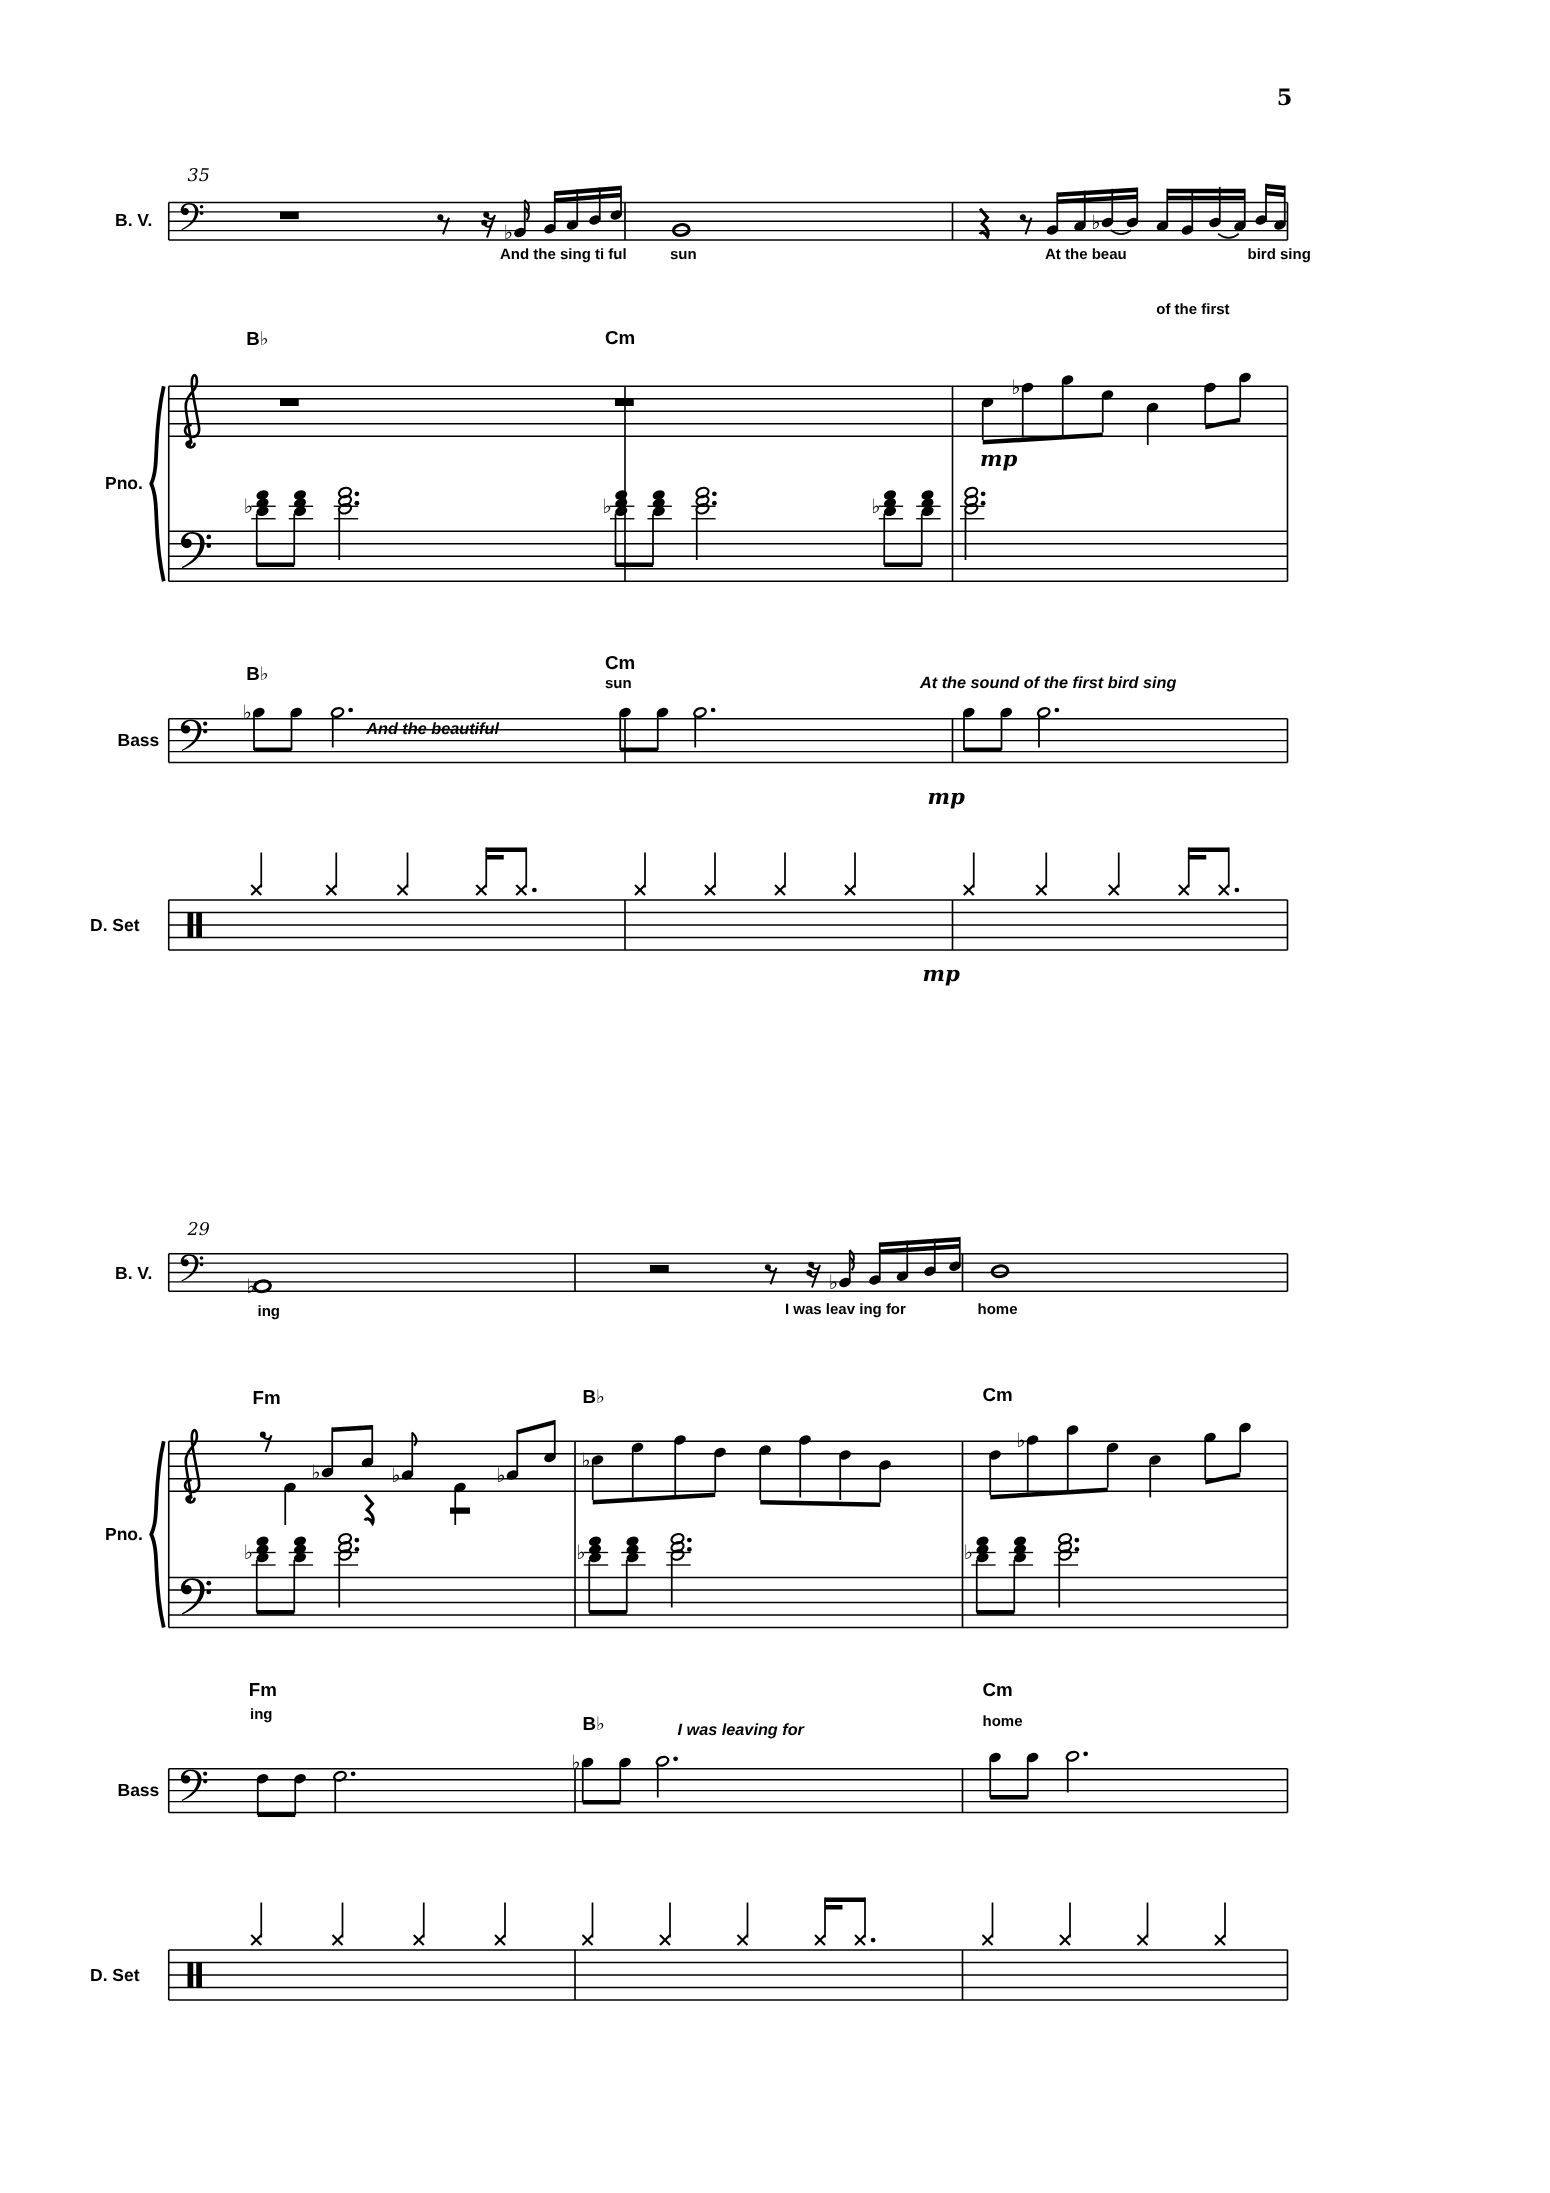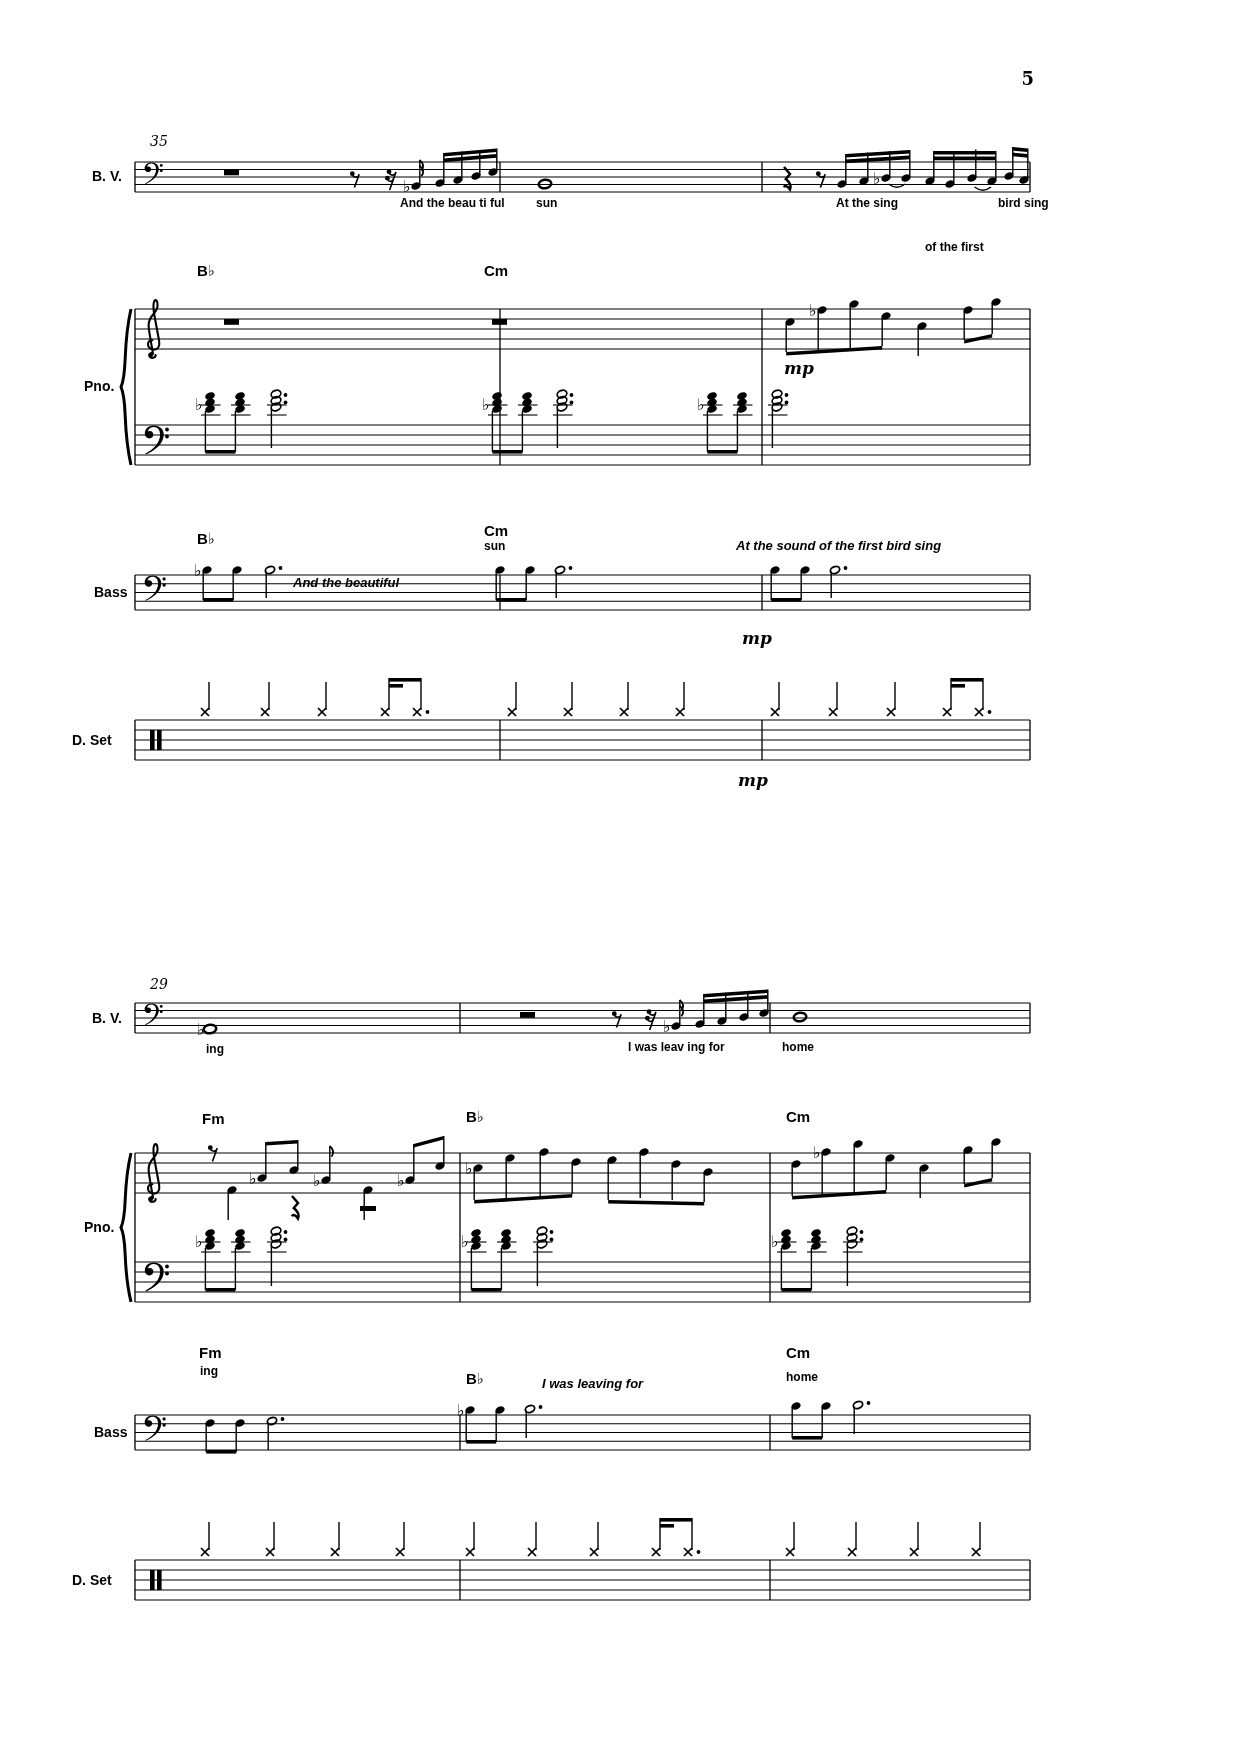--- a/index.html
+++ b/index.html
@@ -623,23 +623,23 @@
       </g>
     </svg>
   <div id="text-layer">
       <span class="t t-label" style="left: 92px; top: 168px;">B. V.</span>
       <span class="t t-label" style="left: 84px; top: 378px;">Pno.</span>
       <span class="t t-label" style="left: 94px; top: 584px;">Bass</span>
       <span class="t t-label" style="left: 72px; top: 732px;">D. Set</span>
       <span class="t t-mnum" style="left: 150px; top: 133px;">35</span>
       <span class="t t-chord" style="left: 197px; top: 262px;">B♭</span>
       <span class="t t-chord" style="left: 484px; top: 262px;">Cm</span>
-      <span class="t t-lyr" style="left: 400px; top: 196px;">And the beau ti ful</span>
+      <span class="t t-lyr" style="left: 400px; top: 196px;">And the sing ti ful</span>
       <span class="t t-lyr" style="left: 536px; top: 196px;">sun</span>
-      <span class="t t-lyr" style="left: 836px; top: 196px;">At the sing</span>
+      <span class="t t-lyr" style="left: 836px; top: 196px;">At the beau</span>
       <span class="t t-lyr" style="left: 925px; top: 196px; margin-top: 44px;">of the first</span>
       <span class="t t-lyr" style="left: 998px; top: 196px; text-align: right;">bird sing</span>
       <span class="t t-dyn" style="left: 784px; top: 358px;">mp</span>
       <span class="t t-chord" style="left: 197px; top: 530px;">B♭</span>
       <span class="t t-lyri" style="left: 293px; top: 542px; margin-top: 33px;">And the beautiful</span>
       <span class="t t-chord" style="left: 484px; top: 522px;">Cm</span>
       <span class="t t-lyr" style="left: 484px; top: 539px;">sun</span>
       <span class="t t-lyri" style="left: 736px; top: 538px;">At the sound of the first bird sing</span>
       <span class="t t-dyn" style="left: 742px; top: 628px;">mp</span>
       <span class="t t-dyn" style="left: 738px; top: 770px;">mp</span>

